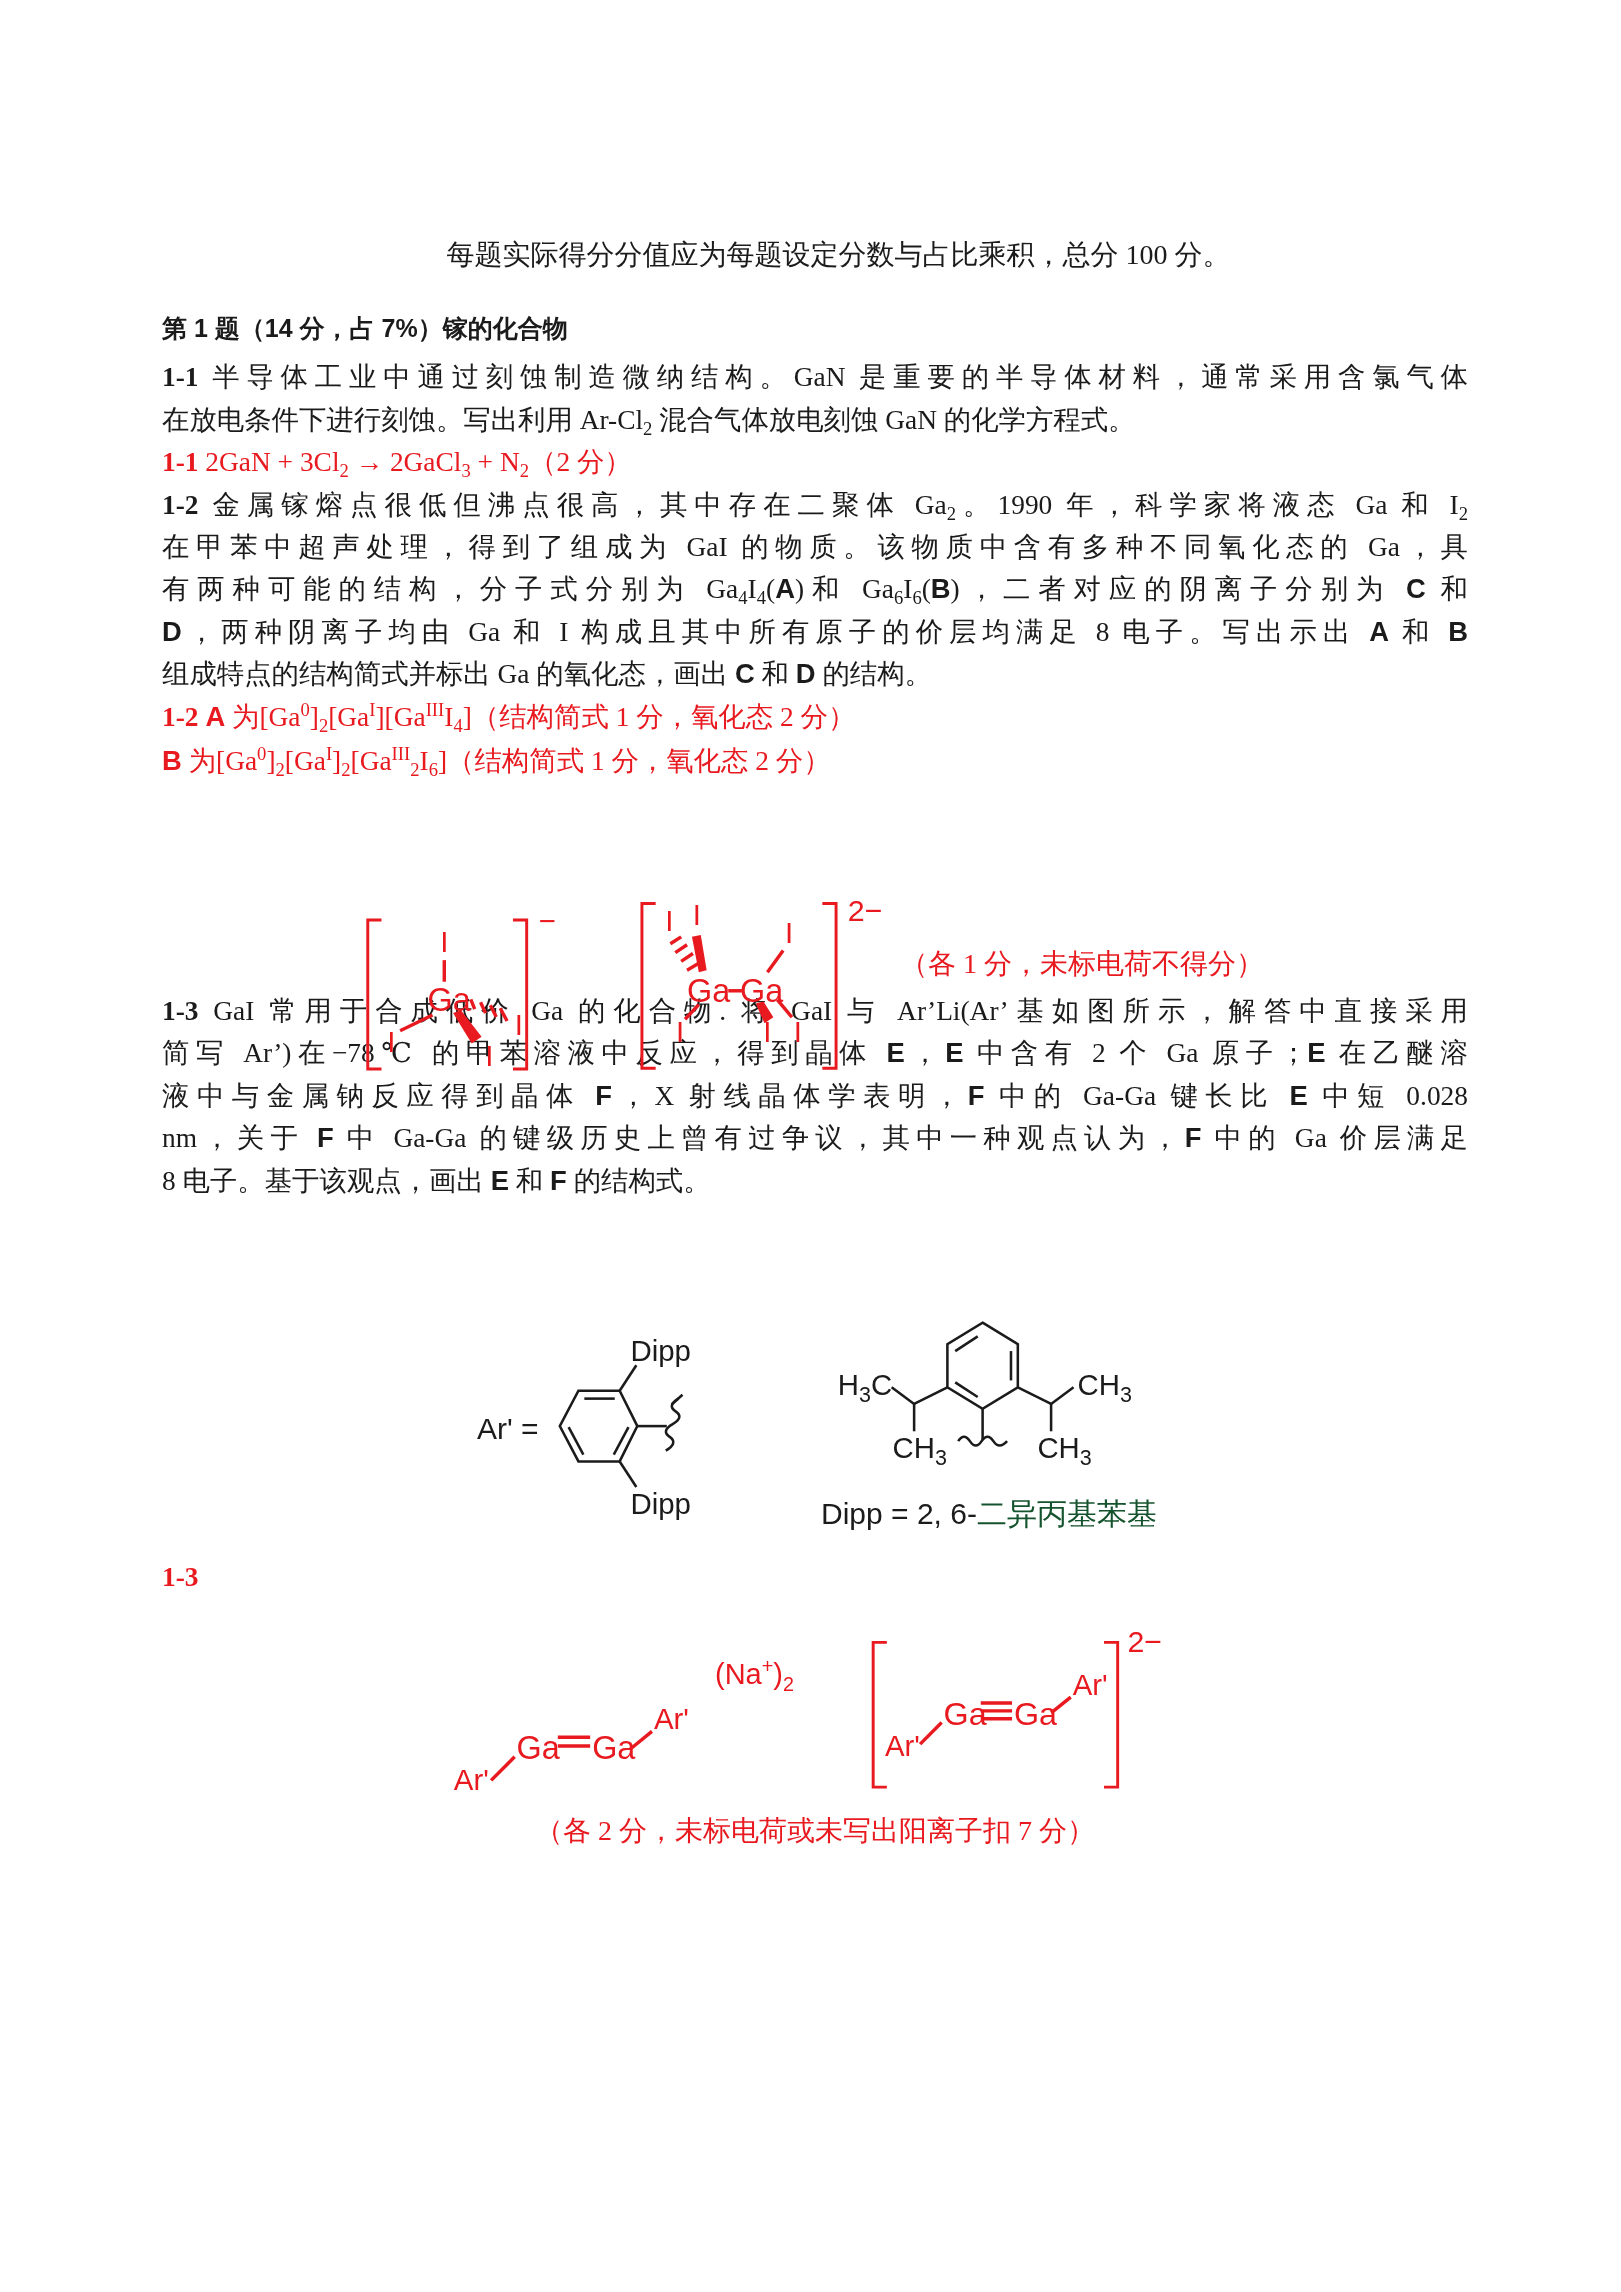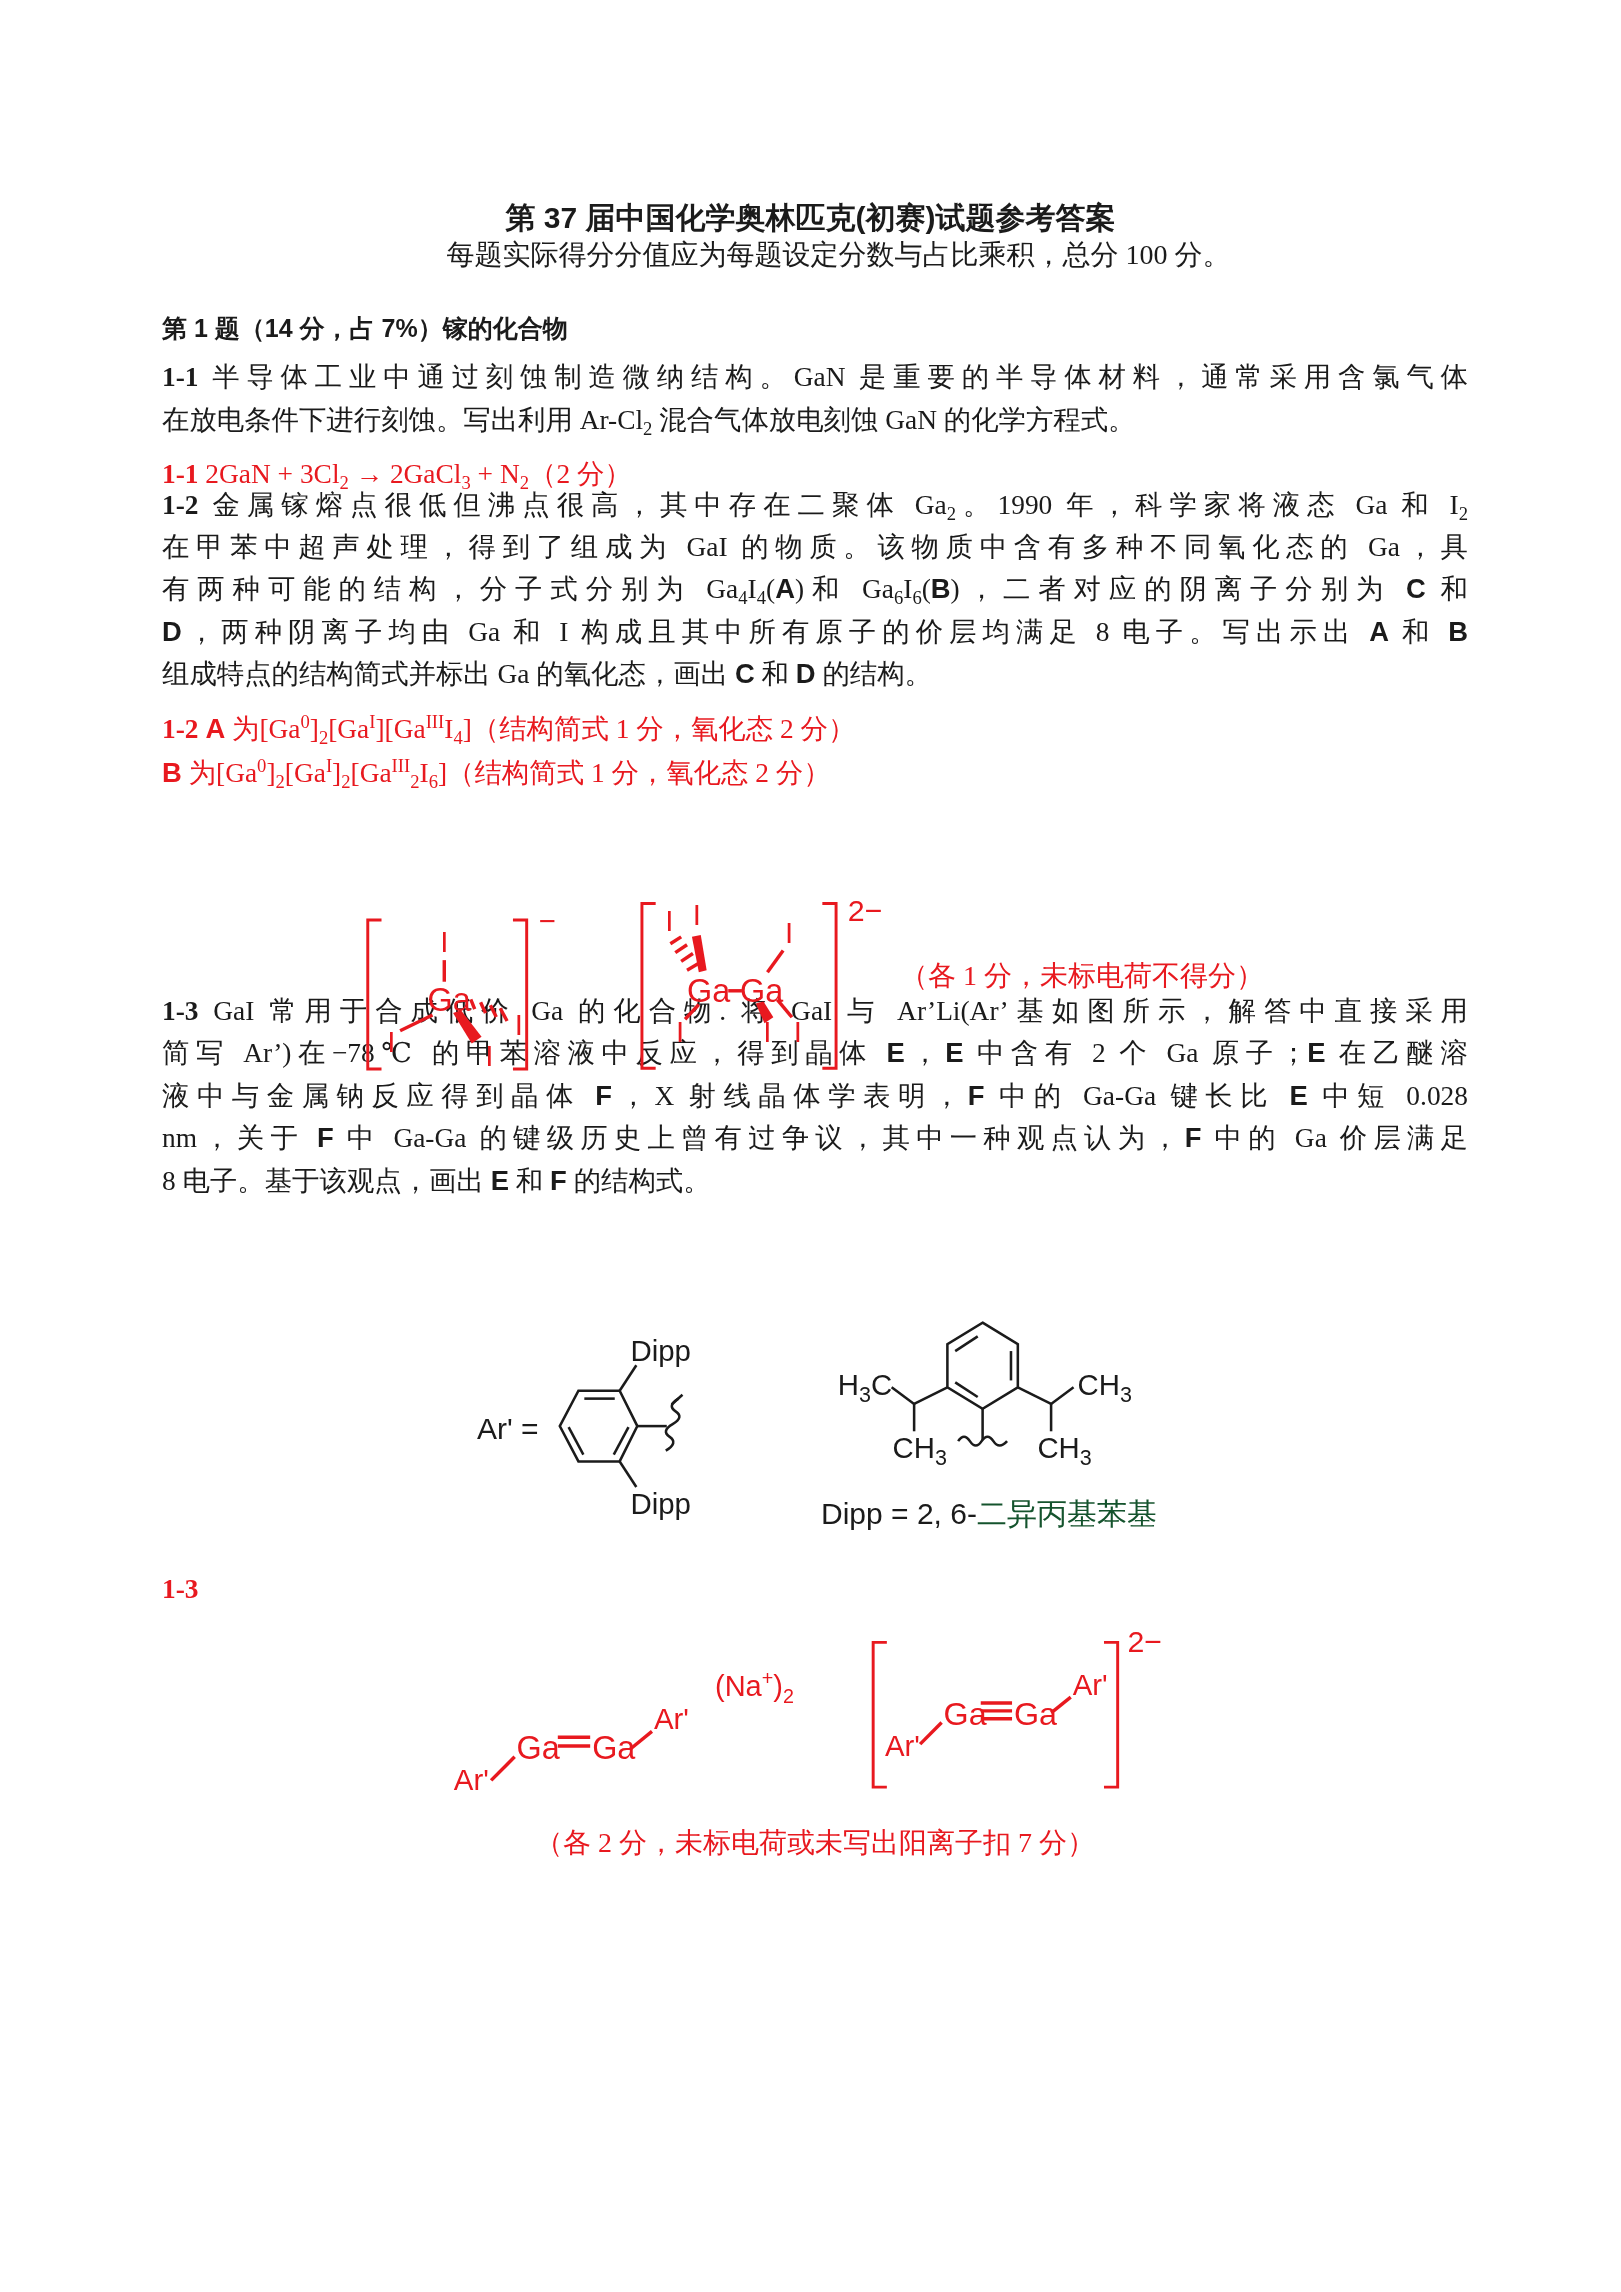--- a/index.html
+++ b/index.html
@@ -6,21 +6,21 @@
   .page{position:relative;width:1621px;height:2293px;background:#ffffff;overflow:hidden;
         font-family:"Liberation Serif","DejaVu Serif",serif;color:#1b1b1b;}
   .abs{position:absolute;}
   .title{left:0;top:198px;width:1621px;text-align:center;
          font-family:"Liberation Sans","DejaVu Sans",sans-serif;font-weight:bold;font-size:30px;}
   .subtitle{left:0;top:236px;width:1621px;text-align:center;font-size:28px;margin-left:28px;}
   .heading{left:162px;top:312px;font-family:"Liberation Sans","DejaVu Sans",sans-serif;
            font-weight:bold;font-size:25px;}
   .line{left:162px;width:1306px;font-size:27.4px;white-space:normal;}
   .jfull{text-align:justify;text-align-last:justify;}
-  .red{color:#e8191f;margin-top:12px;}
+  .red{color:#e8191f;}
   .bs{font-family:"Liberation Sans","DejaVu Sans",sans-serif;font-weight:bold;}
   b{font-weight:bold;}
   sub,sup{font-size:68%;line-height:0;}
   .cap{font-size:28px;}
   .struct text{font-family:"Liberation Sans","DejaVu Sans",sans-serif;}
   .rst{fill:#e8191f;}
   .rln{stroke:#e8191f;stroke-width:3.5;fill:none;}
   .rbr{stroke:#e8191f;stroke-width:3;fill:none;}
   .bln{stroke:#1b1b1b;stroke-width:2.6;fill:none;}
   .bst{fill:#1b1b1b;}
@@ -30,21 +30,20 @@
   @supports (-webkit-background-clip: text){
     .wm{background:repeating-linear-gradient(115deg,#0a0a0a 0 6.9px,#ffffff 6.9px 9.8px);
         -webkit-background-clip:text;background-clip:text;color:transparent;}
   }
 </style>
 </head>
 <body>
 
 <div class="page">
 
-  <div class="abs title">第 37 届中国化学奥林匹克(初赛)试题参考答案</div>
   <div class="abs subtitle">每题实际得分分值应为每题设定分数与占比乘积，总分 100 分。</div>
   <div class="abs heading">第 1 题（14 分，占 7%）镓的化合物</div>
 
   <div class="abs line jfull" style="top:359px"><b>1-1</b> 半导体工业中通过刻蚀制造微纳结构。GaN 是重要的半导体材料，通常采用含氯气体</div>
   <div class="abs line" style="top:402px">在放电条件下进行刻蚀。写出利用 Ar-Cl<sub>2</sub> 混合气体放电刻蚀 GaN 的化学方程式。</div>
 
   <div class="abs line red" style="top:444px"><b>1-1</b> 2GaN + 3Cl<sub>2</sub> → 2GaCl<sub>3</sub> + N<sub>2</sub>（2 分）</div>
 
   <div class="abs line jfull" style="top:487px"><b>1-2</b> 金属镓熔点很低但沸点很高，其中存在二聚体 Ga<sub>2</sub>。1990 年，科学家将液态 Ga 和 I<sub>2</sub></div>
   <div class="abs line jfull" style="top:529px">在甲苯中超声处理，得到了组成为 GaI 的物质。该物质中含有多种不同氧化态的 Ga，具</div>

